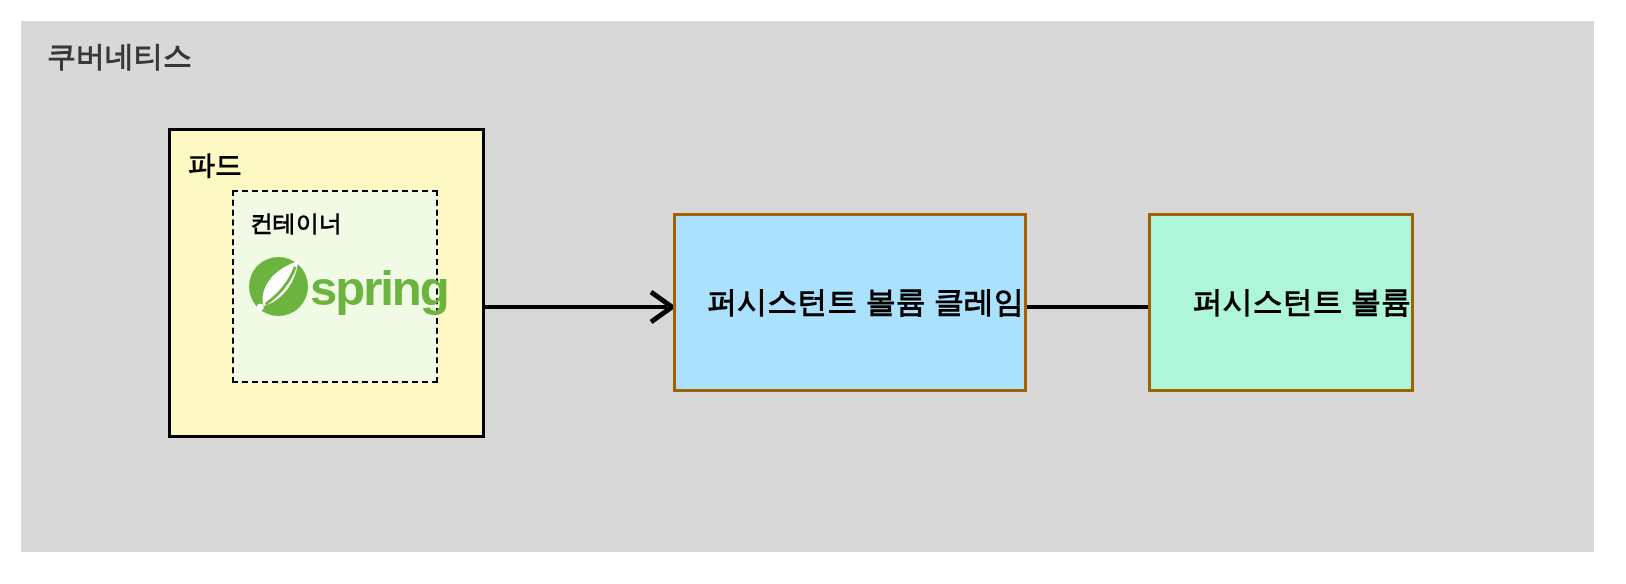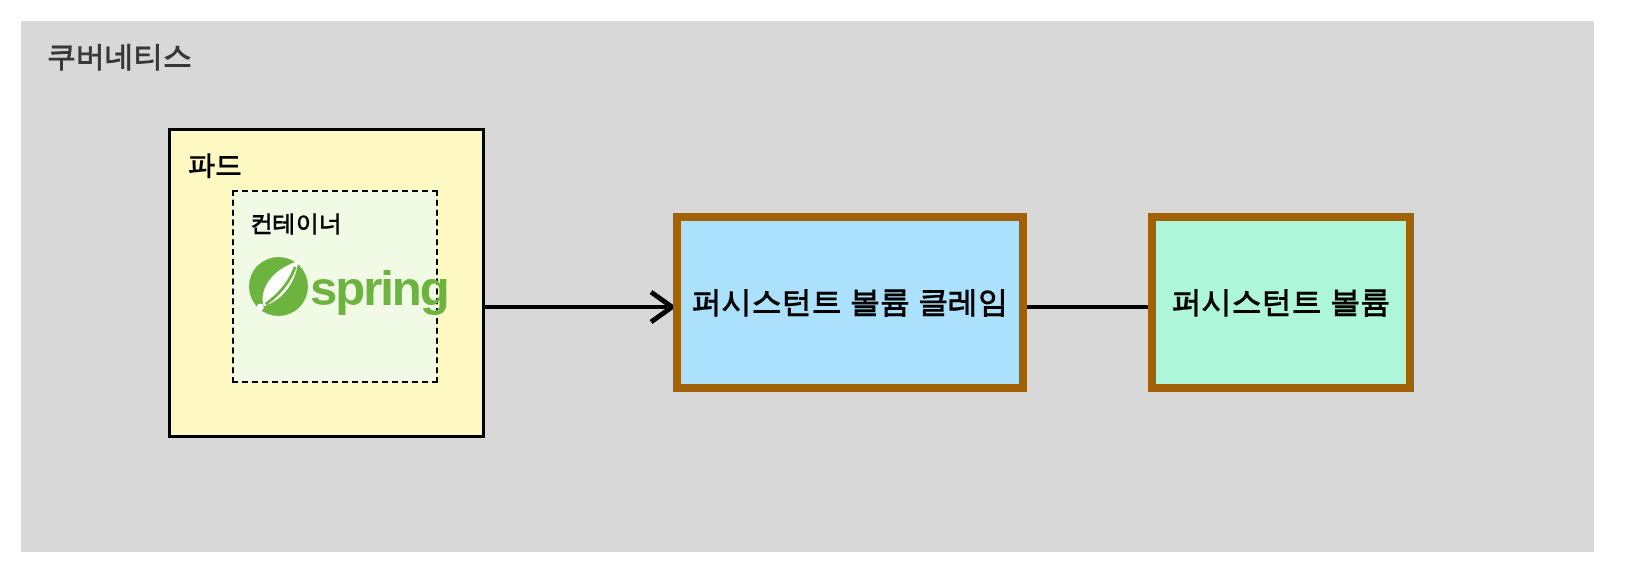--- a/index.html
+++ b/index.html
@@ -61,22 +61,22 @@
   }
 
   .arrows {
     position: absolute; left: 0; top: 0;
     width: 1573px; height: 531px;
     pointer-events: none;
   }
 
   .node {
     position: absolute;
-    border: 8px solid #a16207;
-    display: flex; align-items: center; justify-content: center;
+    border: 3px solid #a16207;
+    display: flex; align-items: center; justify-content: flex-end;
     font-size: 30px; font-weight: 700; color: #000000;
     text-align: center; white-space: nowrap;
   }
   .pvc-box { left: 652px; top: 192px; width: 354px; height: 179px; background: #abe1fc; }
   .pv-box  { left: 1127px; top: 192px; width: 266px; height: 179px; background: #aef6da; }
 </style>
 </head>
 <body>
 
 <div class="page">

